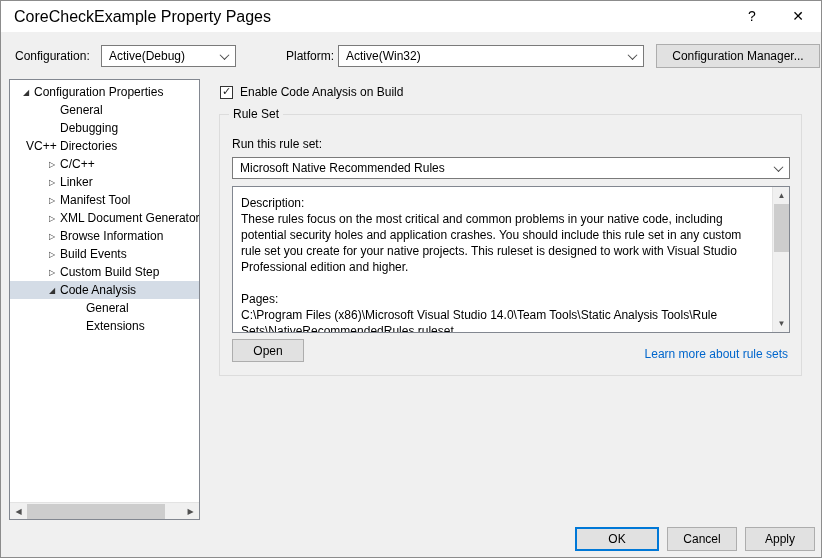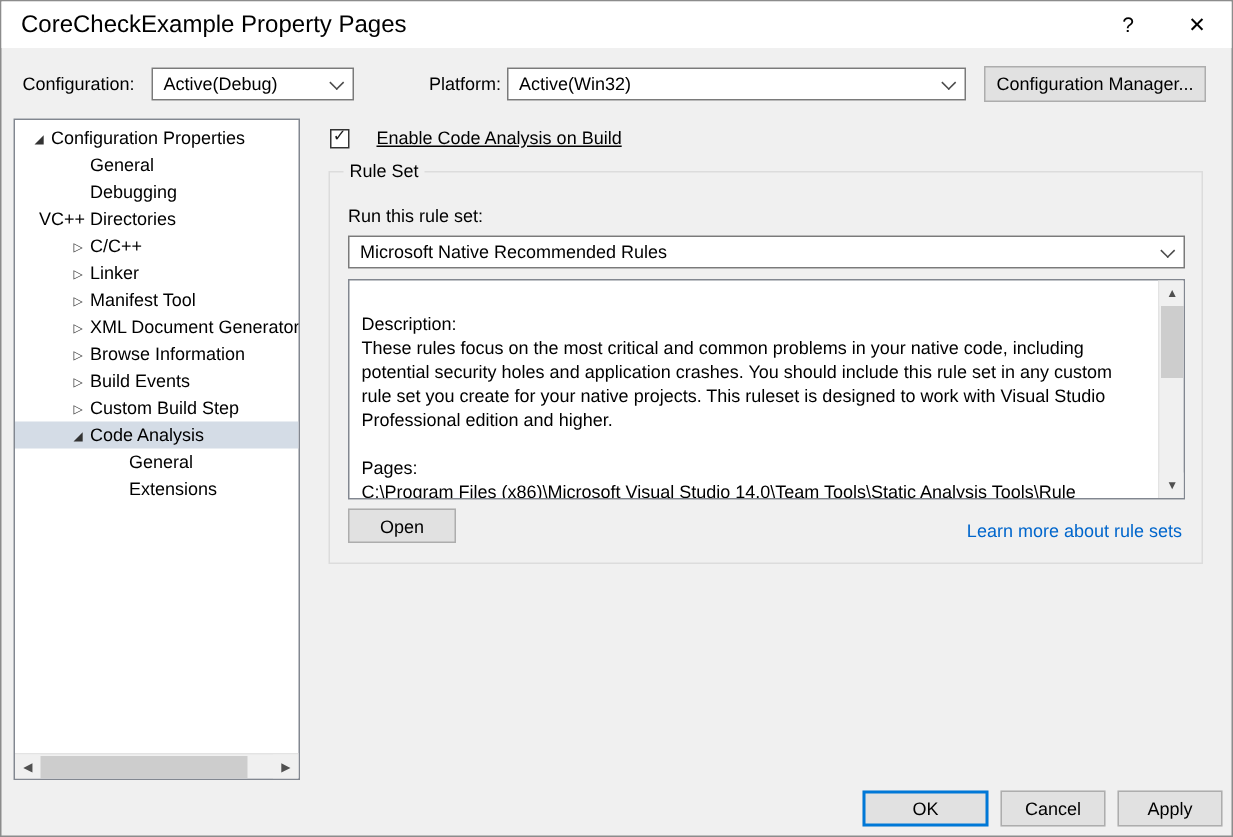--- a/index.html
+++ b/index.html
@@ -66,38 +66,38 @@
   .hthumb { position: absolute; left: 17px; top: 1px; bottom: 0; width: 138px; background: #cdcdcd; }
 
   
   .checkbox-row { position: absolute; left: 219px; top: 83px; height: 16px; display: flex; align-items: center; }
   .checkbox {
     width: 13px; height: 13px; background: #fff; border: 1px solid #333;
     display: inline-flex; align-items: center; justify-content: center; position: relative;
   }
   .checkbox .checkmark { font-size: 11px; line-height: 11px; color: #1a1a1a; margin-top: -1px; display: none; }
   .checkbox.checked .checkmark { display: block; }
-  .checkbox-label { margin-left: 18px; text-decoration: underline; }
+  .checkbox-label { margin-left: 7px; }
 
   .groupbox {
     position: absolute; left: 218px; top: 113px; width: 583px; height: 262px;
     border: 1px solid #dcdcdc;
   }
   .groupbox-legend {
     position: absolute; top: -8px; left: 9px; background: #f0f0f0; padding: 0 4px;
   }
 
   .run-label { position: absolute; left: 231px; top: 136px; }
   .desc-box {
     position: absolute; left: 231px; top: 185px; width: 558px; height: 147px;
     background: #fff; border: 1px solid #828790; overflow: hidden;
   }
   .desc-text {
     position: absolute; top: 0; left: 0; right: 17px; bottom: 0;
-    padding: 21px 8px; line-height: 16px; overflow: hidden; overflow-wrap: break-word;
+    padding: 8px 8px; line-height: 16px; overflow: hidden; overflow-wrap: break-word;
   }
   .vscrollbar {
     position: absolute; top: 0; right: 0; bottom: 0; width: 17px;
     background: #f0f0f0; border-left: 1px solid #e3e3e3;
   }
   .vscrollbar .scroll-btn { width: 17px; height: 17px; }
   .vscrollbar .down { position: absolute; bottom: 0; }
   .vthumb { position: absolute; top: 17px; left: 1px; right: 0; height: 48px; background: #cdcdcd; }
 
   .link {
@@ -125,21 +125,21 @@
         <i class="chev"></i>
       </span>
   </div>
   <div class="cfg-label" style="left:285px; top:44px;">Platform:</div>
   <div class="combo" style="left:337px; top:44px; width:306px;">
     <span>Active(Win32)</span>
     <span class="combo-arrow">
         <i class="chev"></i>
       </span>
   </div>
-  <div class="btn" style="left:655px; top:43px; width:148px; height:24px;">Configuration Manager...</div>
+  <div class="btn" style="left:655px; top:43px; width:164px; height:24px;">Configuration Manager...</div>
 
   <div class="tree-panel">
     <div class="tree-rows">
         <div class="tree-row" style="padding-left: 8px;">
           <span class="tree-glyph">◢</span>
           <span class="tree-label">Configuration Properties</span>
         </div>
         <div class="tree-row" style="padding-left: 34px;">
           <span class="tree-glyph"></span>
           <span class="tree-label">General</span>

